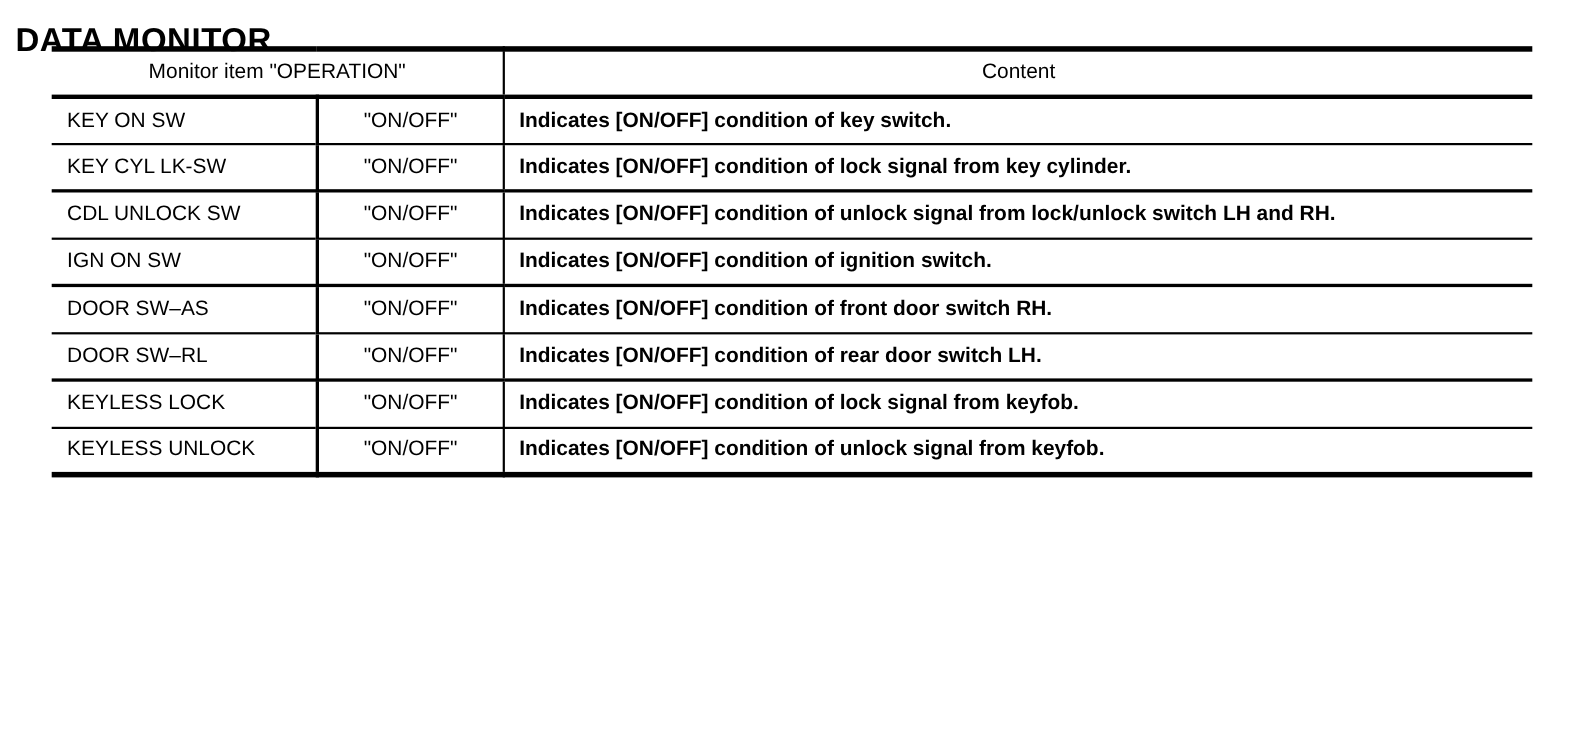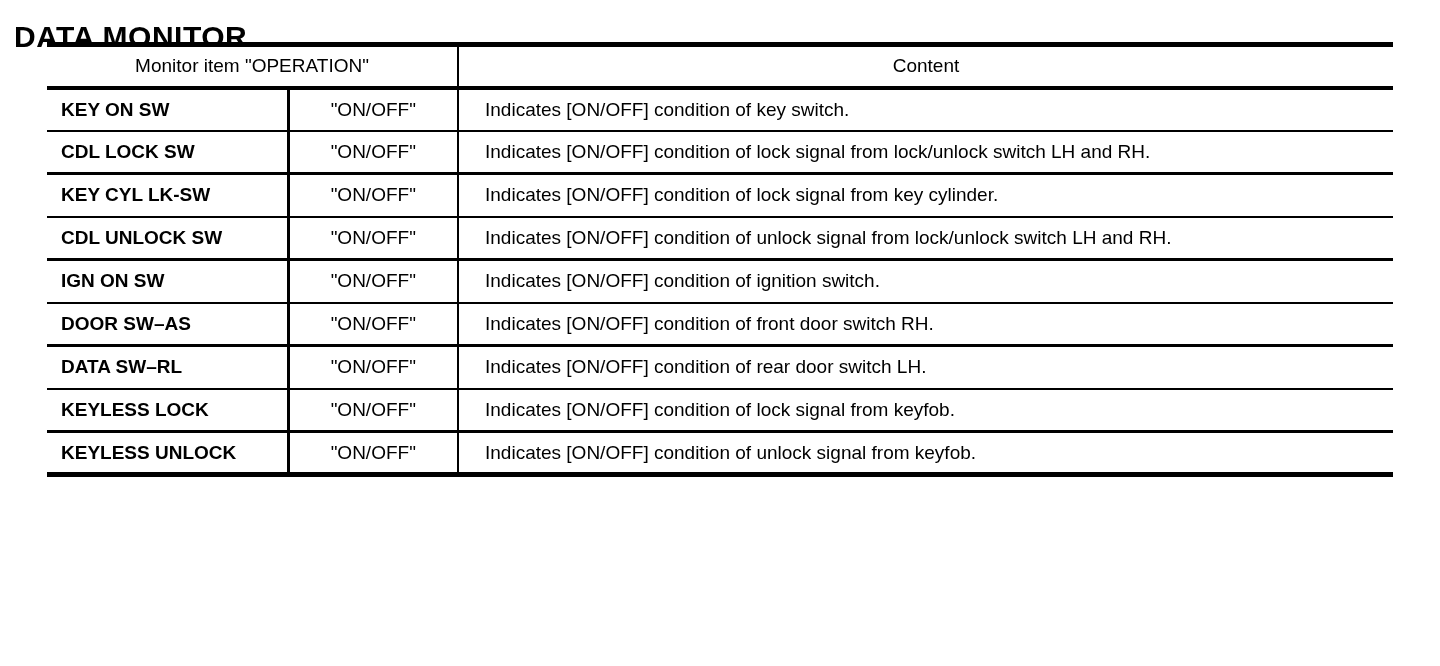--- a/index.html
+++ b/index.html
@@ -62,28 +62,28 @@
     white-space: nowrap;
     overflow: hidden;
   }
   tbody tr:nth-child(odd)  td { border-bottom: 2px solid #000; }
   tbody tr:nth-child(even) td { border-bottom: 3px solid #000; }
   tbody tr:last-child      td { border-bottom: none; }
 
   td.cell-item {
     padding-left: 14px;
     border-right: 3px solid #000;
-    font-weight: bold;
   }
   td.cell-op {
     text-align: center;
     border-right: 2px solid #000;
   }
   td.cell-content {
-    padding-left: 26px;
+    padding-left: 13px;
+    font-weight: bold;
   }
 </style>
 </head>
 <body>
 
 <div class="page">
 
   <h1 class="page-title">DATA MONITOR</h1>
 
   <table class="monitor-table">
@@ -98,46 +98,41 @@
         <th>Content</th>
       </tr>
     </thead>
     <tbody>
         <tr>
     <td class="cell-item">KEY ON SW</td>
     <td class="cell-op">"ON/OFF"</td>
     <td class="cell-content">Indicates [ON/OFF] condition of key switch.</td>
   </tr>
         <tr>
-    <td class="cell-item">CDL LOCK SW</td>
-    <td class="cell-op">"ON/OFF"</td>
-    <td class="cell-content">Indicates [ON/OFF] condition of lock signal from lock/unlock switch LH and RH.</td>
-  </tr>
-        <tr>
     <td class="cell-item">KEY CYL LK-SW</td>
     <td class="cell-op">"ON/OFF"</td>
     <td class="cell-content">Indicates [ON/OFF] condition of lock signal from key cylinder.</td>
   </tr>
         <tr>
     <td class="cell-item">CDL UNLOCK SW</td>
     <td class="cell-op">"ON/OFF"</td>
     <td class="cell-content">Indicates [ON/OFF] condition of unlock signal from lock/unlock switch LH and RH.</td>
   </tr>
         <tr>
     <td class="cell-item">IGN ON SW</td>
     <td class="cell-op">"ON/OFF"</td>
     <td class="cell-content">Indicates [ON/OFF] condition of ignition switch.</td>
   </tr>
         <tr>
     <td class="cell-item">DOOR SW–AS</td>
     <td class="cell-op">"ON/OFF"</td>
     <td class="cell-content">Indicates [ON/OFF] condition of front door switch RH.</td>
   </tr>
         <tr>
-    <td class="cell-item">DATA SW–RL</td>
+    <td class="cell-item">DOOR SW–RL</td>
     <td class="cell-op">"ON/OFF"</td>
     <td class="cell-content">Indicates [ON/OFF] condition of rear door switch LH.</td>
   </tr>
         <tr>
     <td class="cell-item">KEYLESS LOCK</td>
     <td class="cell-op">"ON/OFF"</td>
     <td class="cell-content">Indicates [ON/OFF] condition of lock signal from keyfob.</td>
   </tr>
         <tr>
     <td class="cell-item">KEYLESS UNLOCK</td>

